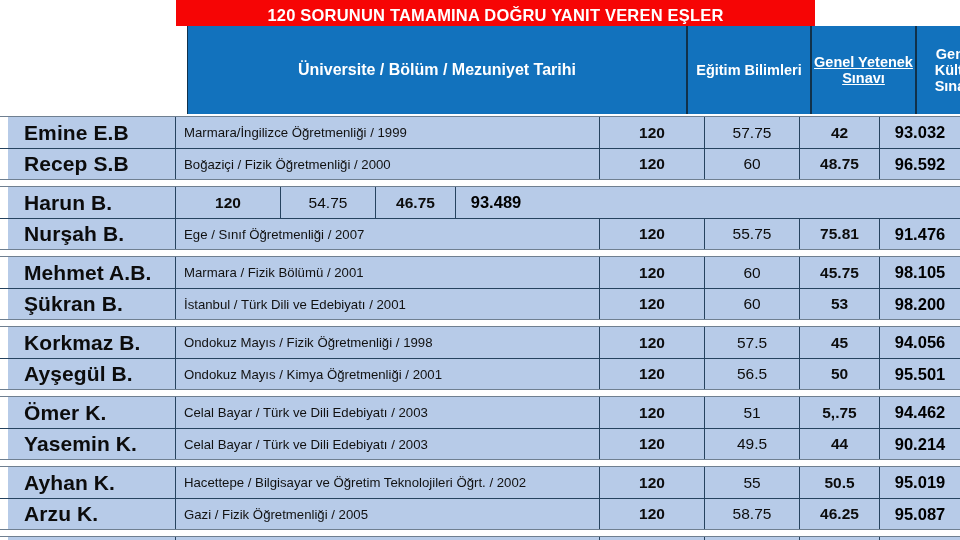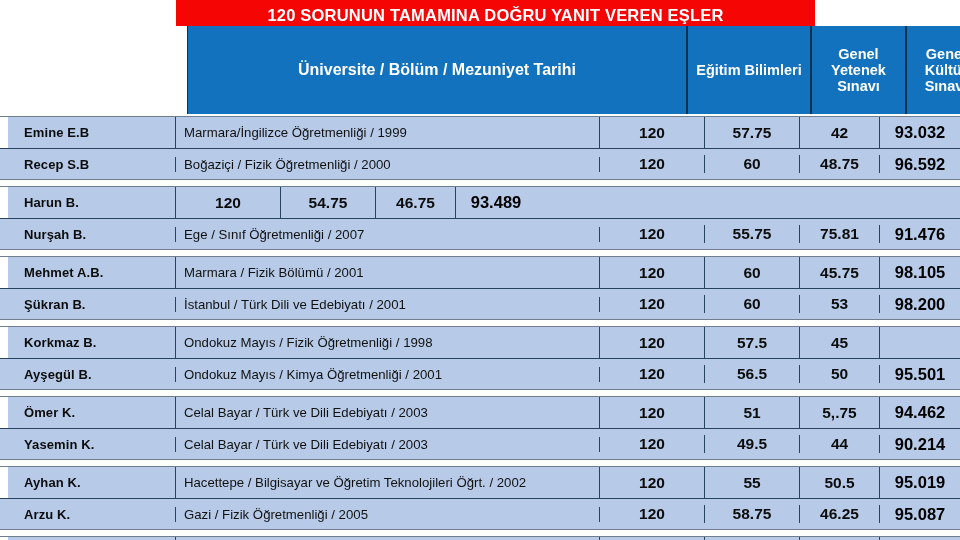--- a/index.html
+++ b/index.html
@@ -61,21 +61,21 @@
     align-items: center;
     justify-content: center;
     line-height: 1.12;
     border-left: 1.5px solid #10314b;
     border-right: 1.5px solid #10314b;
     box-sizing: border-box;
     font-size: 14.5px;
   }
   .hcell.univ { width: 500px; font-size: 16px; margin-left: 11px; }
   .hcell.eb   { width: 124px; }
-  .hcell.gys  { width: 95px; }
+  .hcell.gys  { width: 105px; text-decoration: underline; }
   .hcell.gks  { width: 80px; }
   .hcell.p10  { width: 80px; font-size: 15px; font-family: Liberation Serif, serif; }
 
   
   .groups {
     position: absolute;
     left: 0;
     top: 108px;
     width: 960px;
   }
@@ -85,34 +85,33 @@
     border-bottom: 1.5px solid #6f7f90;
   }
   .row {
     display: flex;
     height: 31px;
     background: #b7cbe8;
     box-sizing: border-box;
   }
   .row + .row {
     border-top: 1.5px solid #26435f;
-    align-items: center;
   }
   .cell {
     box-sizing: border-box;
     display: flex;
     align-items: center;
     overflow: hidden;
     white-space: nowrap;
   }
   .c-name {
     width: 176px;
     padding-left: 16px;
     font-weight: bold;
-    font-size: 13px;
+    font-size: 21px;
     color: #0c0c0c;
     border-right: 1.5px solid #26435f;
     letter-spacing: 0.1px;
   }
   .c-univ {
     width: 424px;
     padding-left: 8px;
     font-size: 13.2px;
     color: #111111;
     border-right: 1.5px solid #26435f;
@@ -121,21 +120,21 @@
     width: 105px;
     justify-content: center;
     font-weight: bold;
     font-size: 15.5px;
     color: #0c0c0c;
     border-right: 1.5px solid #26435f;
   }
   .c-gys {
     width: 95px;
     justify-content: center;
-    font-weight: bold;
+    font-weight: normal;
     font-size: 15.5px;
     color: #0c0c0c;
     border-right: 1.5px solid #26435f;
   }
   .c-gks {
     width: 80px;
     justify-content: center;
     font-weight: bold;
     font-size: 15.5px;
     color: #0c0c0c;
@@ -232,20 +231,21 @@
         </div>
       </div>
       <div class="group">
         <div class="row">
           <div class="lead"></div>
           <div class="cell c-name">Korkmaz B.</div>
           <div class="cell c-univ">Ondokuz Mayıs / Fizik Öğretmenliği / 1998</div>
           <div class="cell c-eb">120</div>
           <div class="cell c-gys">57.5</div>
           <div class="cell c-gks">45</div>
+          <div class="cell c-p10">94.056</div>
         </div>
         <div class="row">
           <div class="lead"></div>
           <div class="cell c-name">Ayşegül B.</div>
           <div class="cell c-univ">Ondokuz Mayıs / Kimya Öğretmenliği / 2001</div>
           <div class="cell c-eb">120</div>
           <div class="cell c-gys">56.5</div>
           <div class="cell c-gks">50</div>
           <div class="cell c-p10">95.501</div>
         </div>

